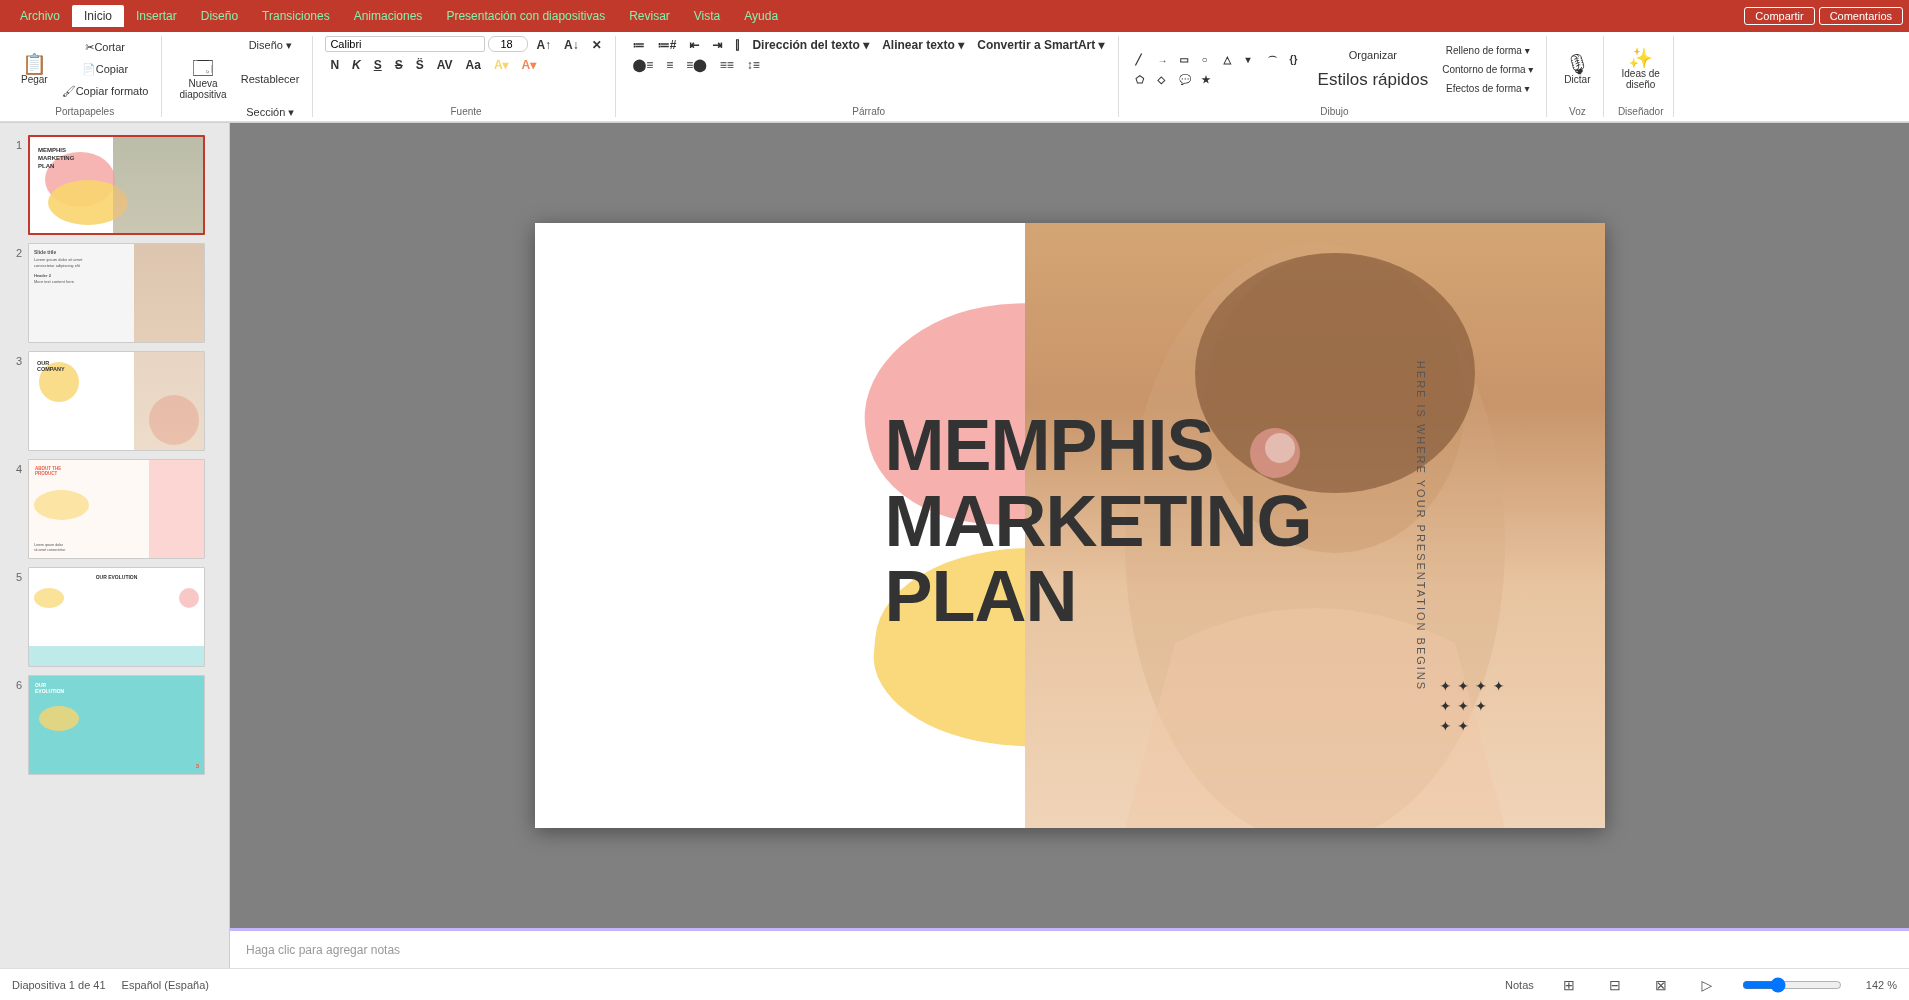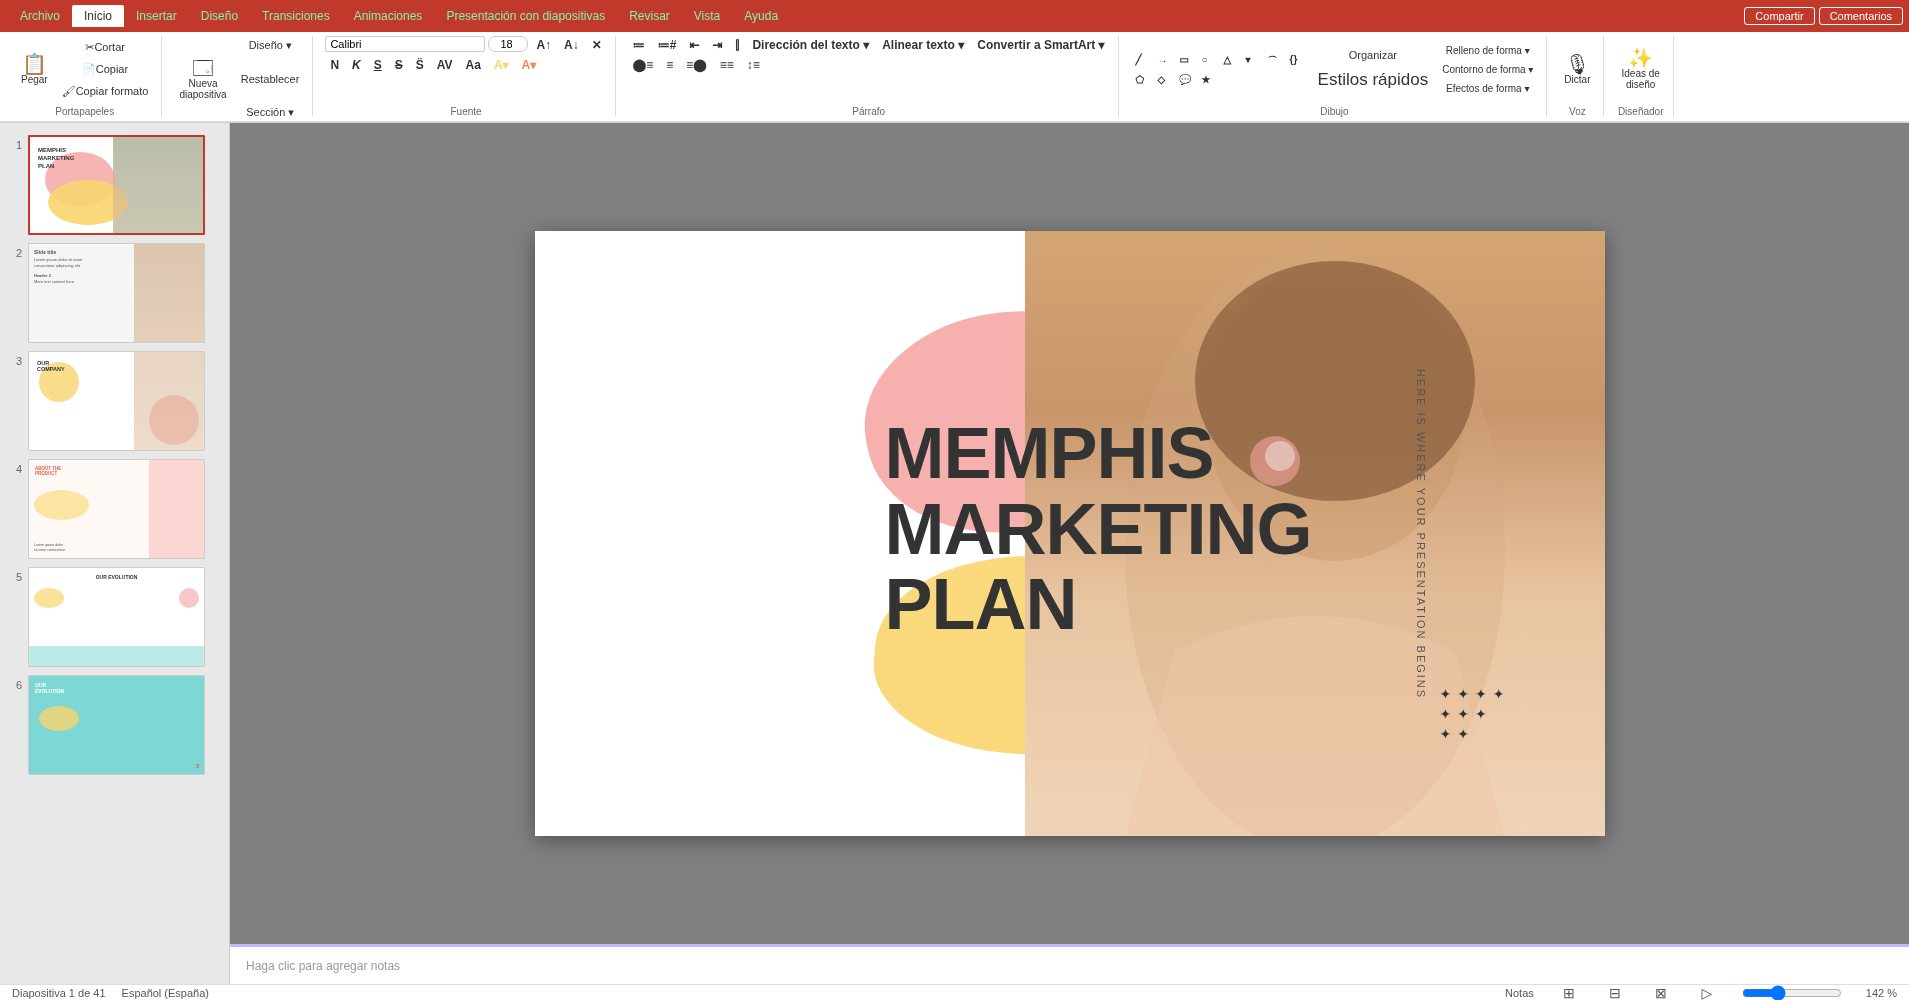--- a/index.html
+++ b/index.html
@@ -79,21 +79,21 @@
     
     .pink-dots-pattern { position: absolute; right: 20px; top: 70px; }
     .pdot-row { display: flex; gap: 8px; margin-bottom: 6px; }
     .pdot { width: 6px; height: 6px; background: #fff; border-radius: 50%; opacity: 0.8; }
 
     
     .notes-bar { height: 40px; background: #fff; border-top: 3px solid #c4b5fd; display: flex; align-items: center; padding: 0 16px; }
     .notes-text { font-size: 12px; color: #999; }
 
     
-    .status-bar { height: 16px; background: #fff; border-top: 1px solid #ddd; display: flex; align-items: center; padding: 0 12px; font-size: 11px; color: #555; gap: 16px; }
+    .status-bar { height: 32px; background: #fff; border-top: 1px solid #ddd; display: flex; align-items: center; padding: 0 12px; font-size: 11px; color: #555; gap: 16px; }
     .status-right { margin-left: auto; display: flex; align-items: center; gap: 24px; justify-content: space-between; }
     .view-btn { width: 22px; height: 22px; display: flex; align-items: center; justify-content: center; cursor: pointer; font-size: 14px; border-radius: 3px; }
     .zoom-slider { width: 100px; }
     .zoom-val { font-size: 11px; }
 
     
     .slide-panel::-webkit-scrollbar { width: 8px; }
     .slide-panel::-webkit-scrollbar-track { background: #e0e0e0; }
     .slide-panel::-webkit-scrollbar-thumb { background: #bbb; border-radius: 4px; }
 

